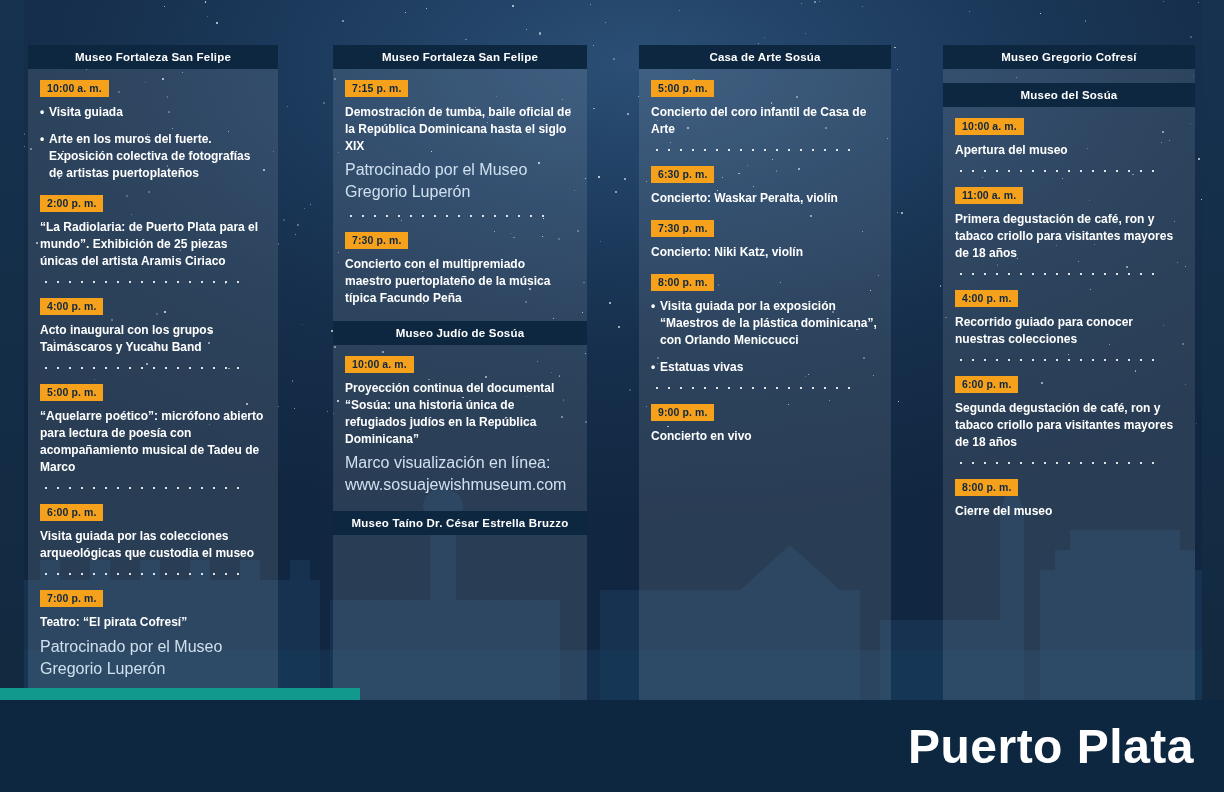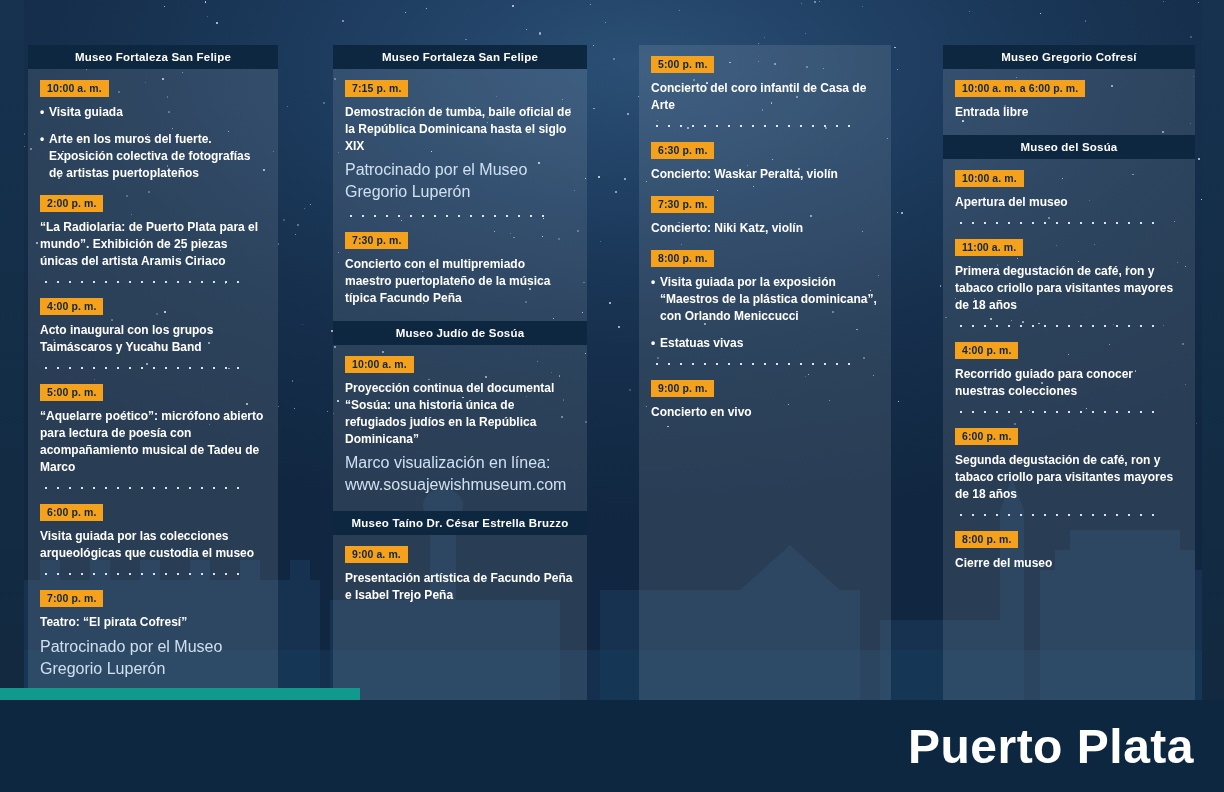--- a/index.html
+++ b/index.html
@@ -426,34 +426,33 @@
         </div>
       </div>
       <div class="col col-2">
         <div class="col-bg"></div>
         <div class="col-inner">
           <div class="venue-head">Museo Fortaleza San Felipe</div>
           <div class="body-pad"><div class="time-pill">7:15 p. m.</div><div class="entry">Demostración de tumba, baile oficial de la República Dominicana hasta el siglo XIX</div><div class="sub">Patrocinado por el Museo Gregorio Luperón</div><div class="dots short"></div><div class="time-pill">7:30 p. m.</div><div class="entry">Concierto con el multipremiado maestro puertoplateño de la música típica Facundo Peña</div></div>
           <div class="venue-head second">Museo Judío de Sosúa</div>
           <div class="body-pad"><div class="time-pill">10:00 a. m.</div><div class="entry">Proyección continua del documental “Sosúa: una historia única de refugiados judíos en la República Dominicana”</div><div class="sub">Marco visualización en línea: www.sosuajewishmuseum.com</div></div>
           <div class="venue-head second">Museo Taíno Dr. César Estrella Bruzzo</div>
-          <div class="body-pad"><div class="time-pill">9:00 a. m.</div><div class="entry">Presentación artística de Facundo Peña e Isabel Trejo Peña</div></div>
         </div>
       </div>
       <div class="col col-3">
         <div class="col-bg"></div>
         <div class="col-inner">
+          <div class="venue-head">Casa de Arte Sosúa</div>
           <div class="body-pad"><div class="time-pill">5:00 p. m.</div><div class="entry">Concierto del coro infantil de Casa de Arte</div><div class="dots short"></div><div class="time-pill">6:30 p. m.</div><div class="entry">Concierto: Waskar Peralta, violín</div><div class="time-pill">7:30 p. m.</div><div class="entry">Concierto: Niki Katz, violín</div><div class="time-pill">8:00 p. m.</div><div class="entry li-wrap">Visita guiada por la exposición “Maestros de la plástica dominicana”, con Orlando Meniccucci</div><div class="entry li-wrap" style="margin-top: 10px;">Estatuas vivas</div><div class="dots short"></div><div class="time-pill">9:00 p. m.</div><div class="entry">Concierto en vivo</div></div>
         </div>
       </div>
       <div class="col col-4">
         <div class="col-bg"></div>
         <div class="col-inner">
           <div class="venue-head">Museo Gregorio Cofresí</div>
-          <div class="body-pad"><div class="time-pill">10:00 a. m. a 6:00 p. m.</div><div class="entry">Entrada libre</div></div>
           <div class="venue-head second">Museo del Sosúa</div>
           <div class="body-pad"><div class="time-pill">10:00 a. m.</div><div class="entry">Apertura del museo</div><div class="dots short"></div><div class="time-pill">11:00 a. m.</div><div class="entry">Primera degustación de café, ron y tabaco criollo para visitantes mayores de 18 años</div><div class="dots short"></div><div class="time-pill">4:00 p. m.</div><div class="entry">Recorrido guiado para conocer nuestras colecciones</div><div class="dots short"></div><div class="time-pill">6:00 p. m.</div><div class="entry">Segunda degustación de café, ron y tabaco criollo para visitantes mayores de 18 años</div><div class="dots short"></div><div class="time-pill">8:00 p. m.</div><div class="entry">Cierre del museo</div></div>
         </div>
       </div>
     </div>
 
   <div class="teal"></div>
   <div class="footer">
     <div class="footer-title">Puerto Plata</div>
   </div>

